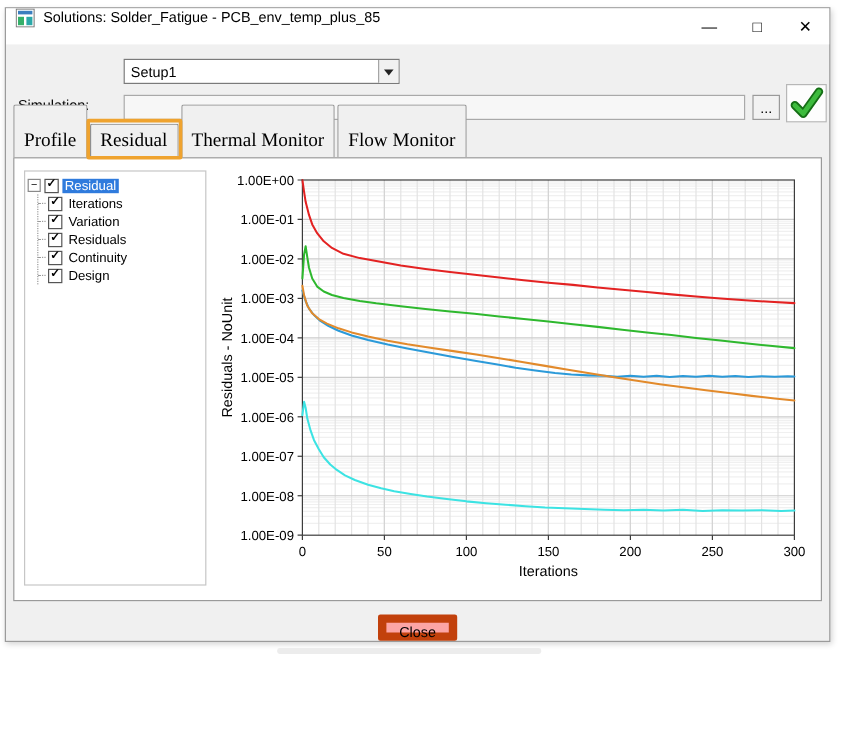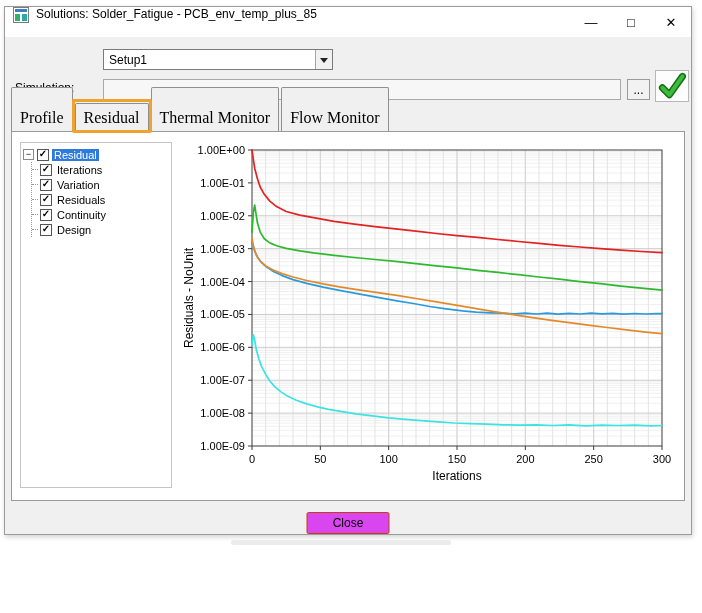--- a/index.html
+++ b/index.html
@@ -61,21 +61,21 @@
   .tree-label { white-space:nowrap; padding:0 2px; }
   .tree-label.selected { background:#2f7bdd; color:#fff; }
   .tree-children { margin-left:8px; border-left:1px dotted #9a9a9a; }
   .hconn { width:6px; height:1px; border-top:1px dotted #9a9a9a; margin-right:2px; flex:0 0 auto; }
 
   .chart-area { position:absolute; left:168px; top:8px; width:502px; height:352px; }
   #chart-svg { width:100%; height:100%; display:block; }
   #chart-svg text { font-family:"Liberation Sans", sans-serif; fill:#000; }
 
   .close-dialog-btn { position:absolute; left:50%; transform:translateX(-50%); top:505px;
-    width:83px; height:22px; border:1px solid #c2410c; background:#d946ef;
+    width:66px; height:22px; border:7px solid #c2410c; background:#fca5a5;
     font:inherit; font-size:12px; border-radius:2px; }
 
   .artifact { position:absolute; left:231px; top:540px; width:220px; height:5px;
     background:#ececec; border-radius:2px; }
 </style>
 </head>
 <body>
 
 <div class="dialog">
 

